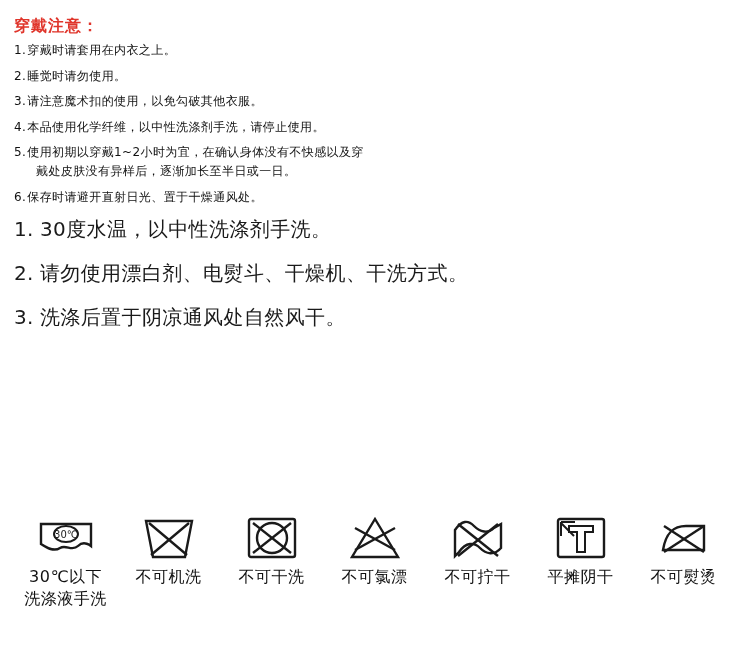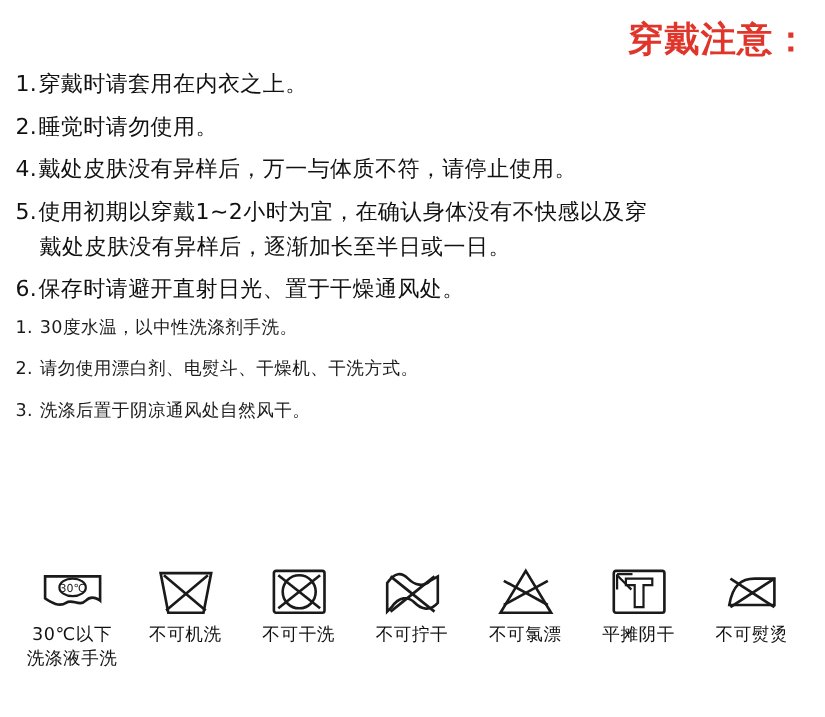--- a/index.html
+++ b/index.html
@@ -17,43 +17,42 @@
   }
   .page {
     position: relative;
     width: 750px;
     height: 652px;
     box-sizing: border-box;
     padding: 10px 14px 0 14px;
   }
   .section-title {
     color: #e0352b;
-    font-size: 32px;
+    font-size: 16px;
     font-weight: bold;
     letter-spacing: 1px;
     line-height: 1.2;
     margin: 0 0 6px 0;
-    text-align: right;
   }
   .wear-title { margin-top: 6px; }
   .wash-title { margin-top: 20px; margin-bottom: 10px; }
   .item {
-    font-size: 20px;
+    font-size: 12px;
     line-height: 1.62;
     margin: 0 0 6px 0;
     color: #111;
     letter-spacing: 0.4px;
   }
   .item .num { margin-right: 1px; }
   .item .cont-line {
     display: block;
     text-indent: 22px;
   }
   .wash-item {
-    font-size: 16px;
+    font-size: 20px;
     line-height: 1.6;
     margin: 0 0 12px 0;
     letter-spacing: 0.4px;
   }
   .wash-item .num { margin-right: 6px; }
 
   
   .symbols {
     position: absolute;
     left: 14px;
@@ -92,21 +91,24 @@
 
   <h2 class="section-title wear-title">穿戴注意：</h2>
 
   <p class="item">
     <span class="num">1.</span><span>穿戴时请套用在内衣之上。</span>
   </p>
   <p class="item">
     <span class="num">2.</span><span>睡觉时请勿使用。</span>
   </p>
   <p class="item">
-    <span class="num">4.</span><span>戴处皮肤没有异样后，万一与体质不符，请停止使用。</span>
+    <span class="num">3.</span><span>请注意魔术扣的使用，以免勾破其他衣服。</span>
+  </p>
+  <p class="item">
+    <span class="num">4.</span><span>本品使用化学纤维，以中性洗涤剂手洗，请停止使用。</span>
   </p>
   <p class="item">
     <span class="num">5.</span><span>使用初期以穿戴1~2小时为宜，在确认身体没有不快感以及穿</span>
     <span class="cont-line">戴处皮肤没有异样后，逐渐加长至半日或一日。</span>
   </p>
   <p class="item">
     <span class="num">6.</span><span>保存时请避开直射日光、置于干燥通风处。</span>
   </p>
 
 
@@ -153,37 +155,37 @@
           <line x1="9" y1="9" x2="47" y2="39" stroke="#1a1a1a" stroke-width="2.4"></line>
           <line x1="47" y1="9" x2="9" y2="39" stroke="#1a1a1a" stroke-width="2.4"></line>
         </svg>
       </div>
       <div class="sym-label">不可干洗</div>
     </div>
 
     <div class="sym-cell">
       <div class="sym-box">
         <svg width="56" height="52" viewBox="0 0 56 52">
+          <path d="M28 5 L51 43 L5 43 Z" fill="none" stroke="#1a1a1a" stroke-width="2.4"></path>
+          <line x1="8" y1="14" x2="48" y2="36" stroke="#1a1a1a" stroke-width="2.4"></line>
+          <line x1="48" y1="14" x2="8" y2="36" stroke="#1a1a1a" stroke-width="2.4"></line>
+        </svg>
+      </div>
+      <div class="sym-label">不可氯漂</div>
+    </div>
+
+    <div class="sym-cell">
+      <div class="sym-box">
+        <svg width="56" height="52" viewBox="0 0 56 52">
           <path d="M5 16 C12 6 18 6 24 12 C30 18 38 20 44 14 L51 10 L51 34 C44 42 36 40 30 34 C24 28 16 28 9 38 L5 42 Z" fill="none" stroke="#1a1a1a" stroke-width="2.4"></path>
           <line x1="8" y1="10" x2="48" y2="42" stroke="#1a1a1a" stroke-width="2.4"></line>
           <line x1="48" y1="10" x2="8" y2="42" stroke="#1a1a1a" stroke-width="2.4"></line>
         </svg>
       </div>
       <div class="sym-label">不可拧干</div>
-    </div>
-
-    <div class="sym-cell">
-      <div class="sym-box">
-        <svg width="56" height="52" viewBox="0 0 56 52">
-          <path d="M28 5 L51 43 L5 43 Z" fill="none" stroke="#1a1a1a" stroke-width="2.4"></path>
-          <line x1="8" y1="14" x2="48" y2="36" stroke="#1a1a1a" stroke-width="2.4"></line>
-          <line x1="48" y1="14" x2="8" y2="36" stroke="#1a1a1a" stroke-width="2.4"></line>
-        </svg>
-      </div>
-      <div class="sym-label">不可氯漂</div>
     </div>
 
     <div class="sym-cell">
       <div class="sym-box">
         <svg width="56" height="52" viewBox="0 0 56 52">
           <rect x="5" y="5" width="46" height="38" rx="2" fill="none" stroke="#1a1a1a" stroke-width="2.4"></rect>
           <path d="M16 12 L40 12 L40 18 L32 18 L32 38 L24 38 L24 18 L16 18 Z" fill="none" stroke="#1a1a1a" stroke-width="2"></path>
           <line x1="8" y1="8" x2="22" y2="8" stroke="#1a1a1a" stroke-width="2"></line>
           <line x1="8" y1="8" x2="8" y2="22" stroke="#1a1a1a" stroke-width="2"></line>
           <line x1="8" y1="9" x2="21" y2="22" stroke="#1a1a1a" stroke-width="2"></line>

